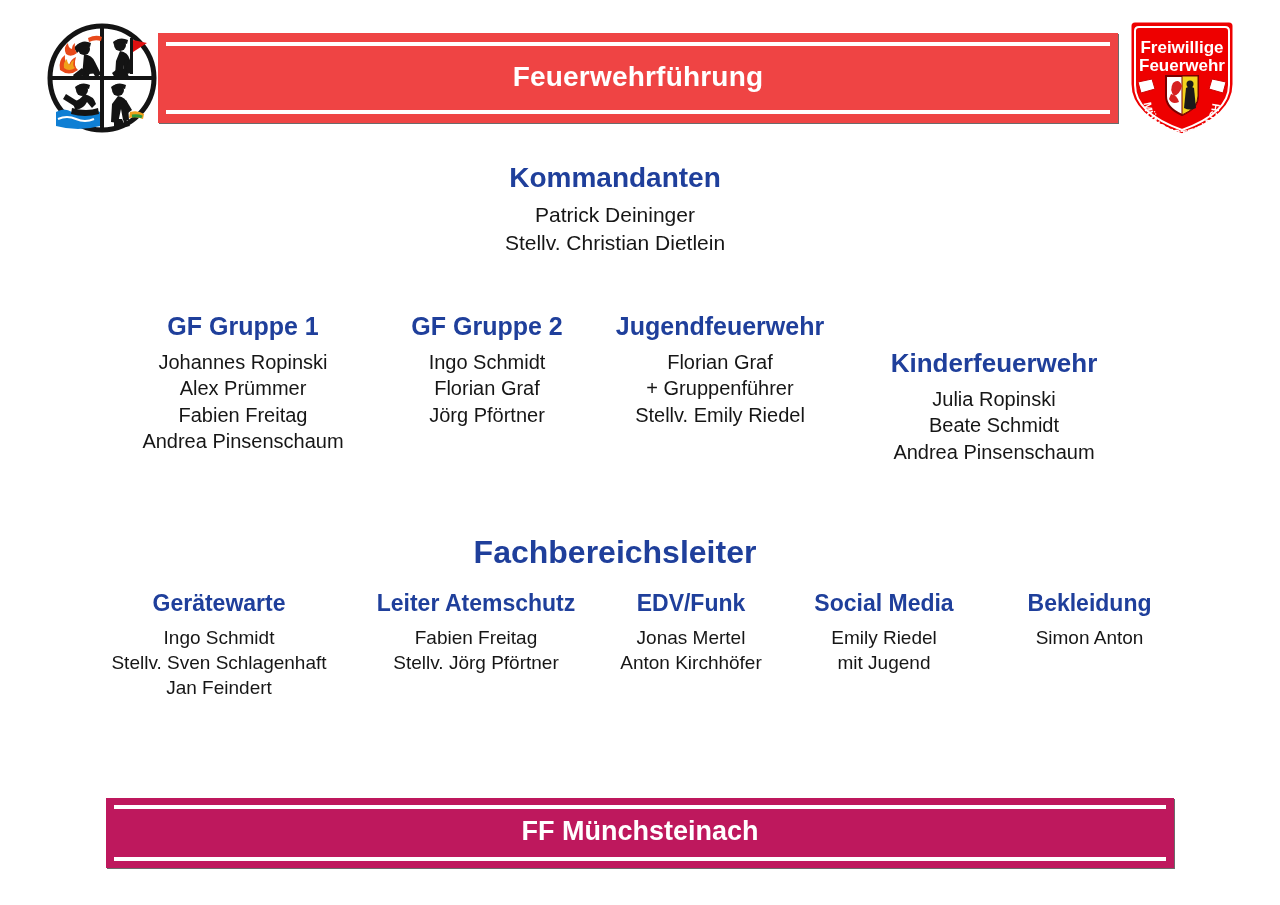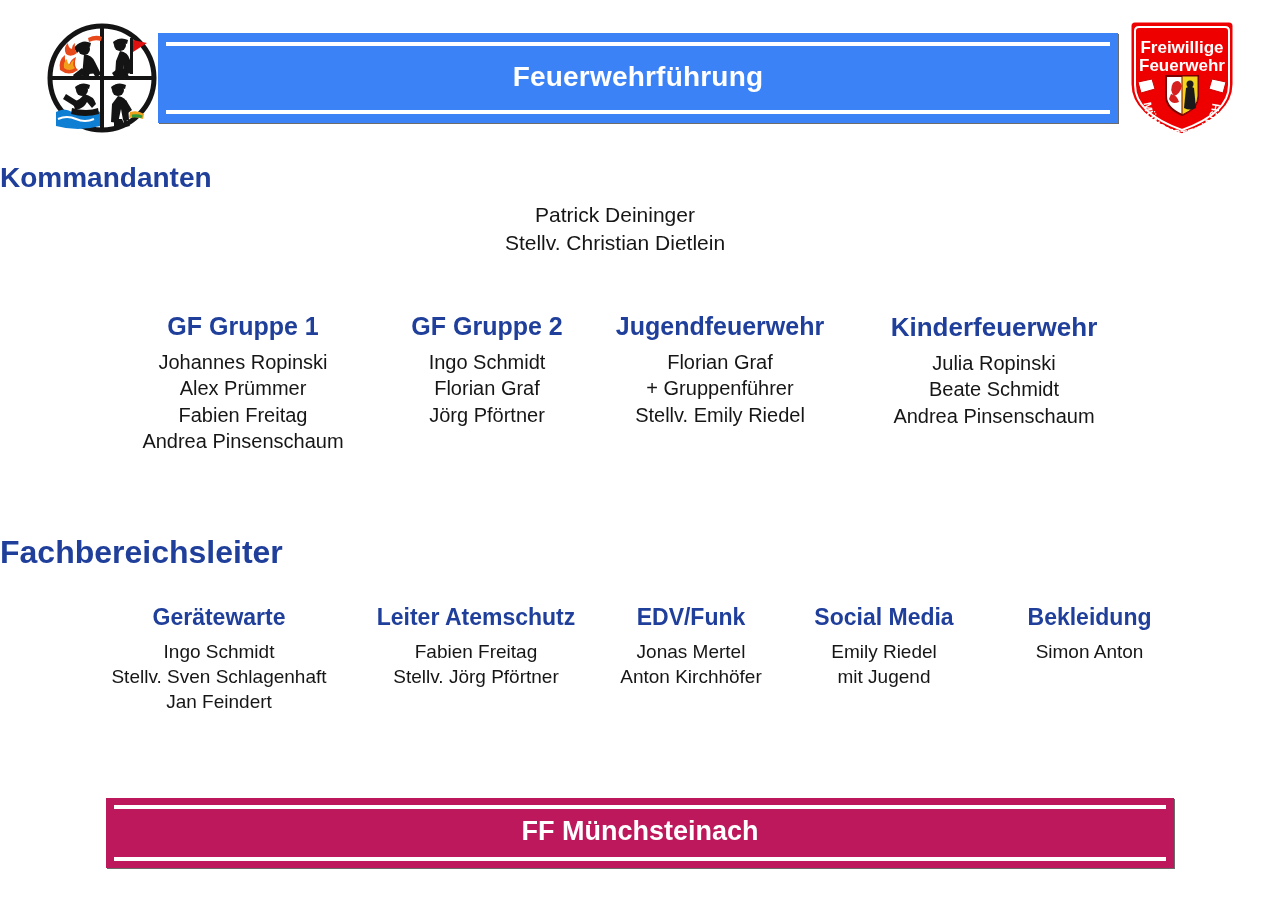--- a/index.html
+++ b/index.html
@@ -28,21 +28,21 @@
     position: absolute;
     left: 44px; top: 20px;
     width: 116px; height: 116px;
   }
 
   
   #top-banner {
     position: absolute;
     left: 158px; top: 33px;
     width: 960px; height: 90px;
-    background: #3b82f6;
+    background: #ef4444;
     box-shadow: 1px 1px 0 #6b6b6b;
   }
   #top-banner .stripe {
     position: absolute;
     left: 8px; right: 8px;
     height: 4px;
     background: #ffffff;
   }
   #top-banner .stripe.upper { top: 9px; }
   #top-banner .stripe.lower { bottom: 9px; }
@@ -63,20 +63,21 @@
     position: absolute;
     left: 1124px; top: 16px;
     width: 116px; height: 124px;
   }
 
   
   .block-title {
     color: #1F3F9B;
     font-weight: bold;
     line-height: 1.08;
+    text-align: center;
     white-space: nowrap;
   }
   .block-names {
     color: #161616;
     text-align: center;
     line-height: 1.32;
     white-space: nowrap;
   }
   .block-names div { white-space: nowrap; }
 
@@ -99,21 +100,21 @@
     width: 1060px;
     display: flex;
     align-items: flex-start;
   }
   #group-row .col { text-align: center; }
   #group-row .col-0 { width: 270px; }
   #group-row .col-1 { width: 218px; }
   #group-row .col-2 { width: 248px; }
   #group-row .col-3 { width: 300px; }
   #group-row .block-title { font-size: 25px; }
-  #group-row .col-3 .block-title { font-size: 26px; }
+  #group-row .col-3 .block-title { font-size: 26px; margin-top: 36px; }
   #group-row .block-names {
     font-size: 20px;
     margin-top: 9px;
   }
 
   
   #fachbereich-heading {
     position: absolute;
     left: 0; top: 535px;
     width: 1230px;
@@ -121,21 +122,21 @@
   #fachbereich-heading .block-title { font-size: 32px; }
 
   
   #fachbereich-row {
     position: absolute;
     left: 82px; top: 591px;
     width: 1115px;
     display: flex;
     align-items: flex-start;
   }
-  #fachbereich-row .col { text-align: center; margin-top: 14px; }
+  #fachbereich-row .col { text-align: center; }
   #fachbereich-row .fb-0 { width: 274px; }
   #fachbereich-row .fb-1 { width: 240px; }
   #fachbereich-row .fb-2 { width: 190px; }
   #fachbereich-row .fb-3 { width: 196px; }
   #fachbereich-row .fb-4 { width: 215px; }
   #fachbereich-row .block-title { font-size: 23px; }
   #fachbereich-row .block-names {
     font-size: 19px;
     margin-top: 9px;
   }

